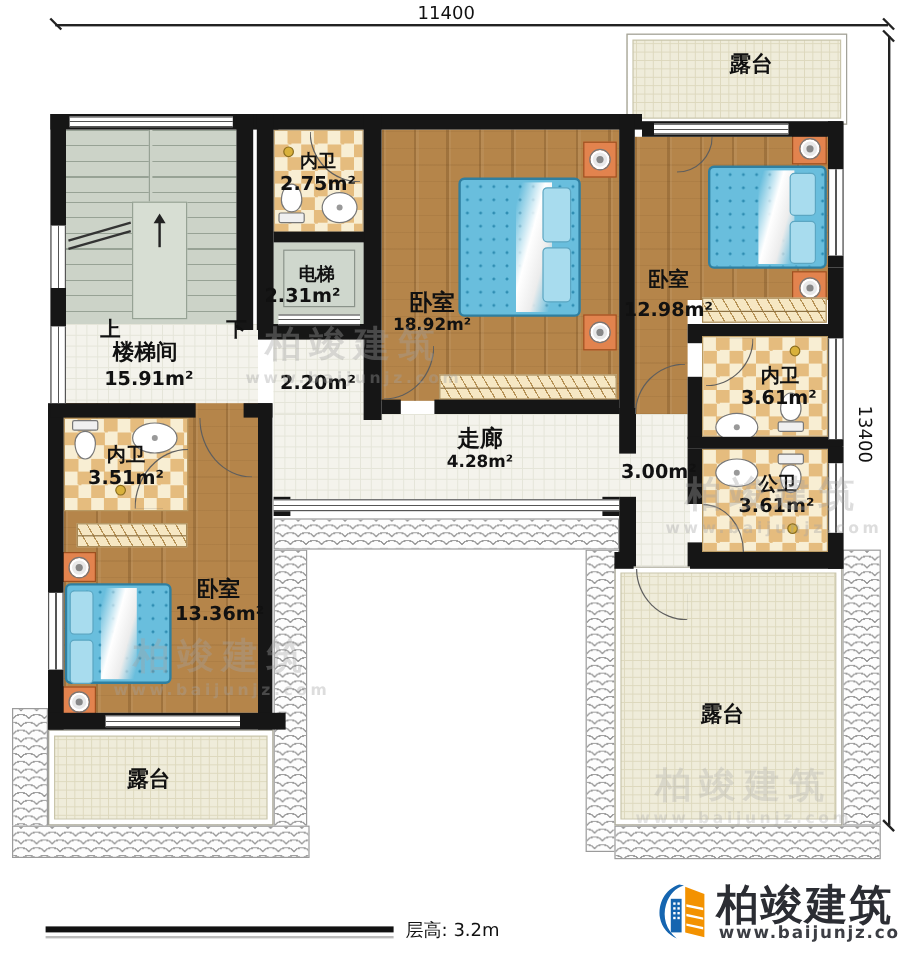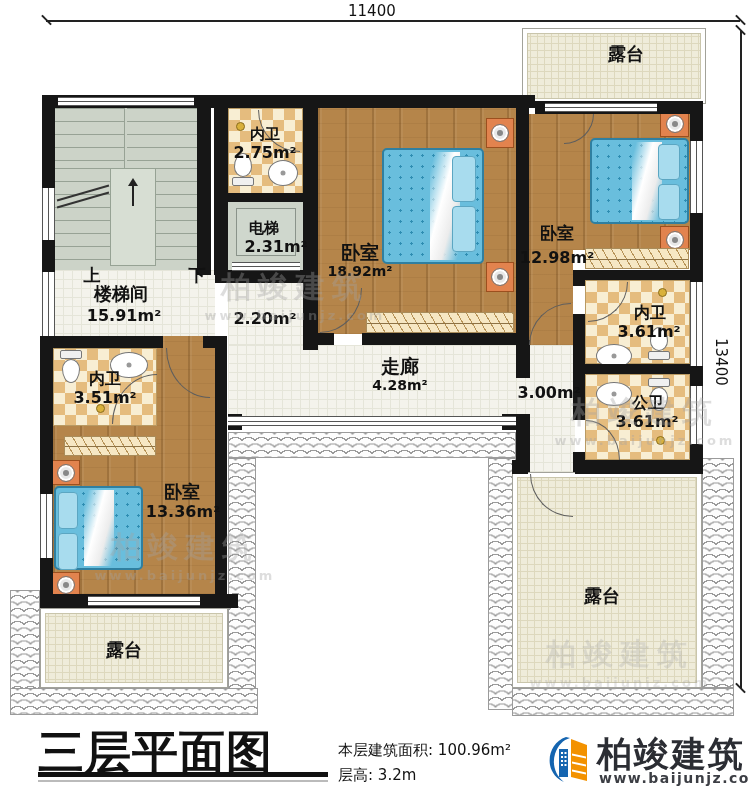--- a/index.html
+++ b/index.html
@@ -272,21 +272,21 @@
   <div class="arc tl" style="left:112px;top:374px;width:45px;height:50px"></div>
   <div class="arc br" style="left:588px;top:282px;width:40px;height:40px"></div>
   <div class="arc tr" style="left:586px;top:420px;width:34px;height:40px"></div>
   <div class="arc bl" style="left:530px;top:474px;width:43px;height:43px"></div>
   <div class="arc br" style="left:564px;top:114px;width:30px;height:30px"></div>
 
   <div class="label" style="left:626px;top:44px;font-size:18px">露台</div>
   <div class="label" style="left:265px;top:126px;font-size:15px">内卫</div>
   <div class="label area" style="left:265px;top:144px">2.75m²</div>
   <div class="label" style="left:264px;top:220px;font-size:15px">电梯</div>
-  <div class="label area" style="left:276px;top:238px">2.31m²</div>
+  <div class="label area" style="left:252px;top:238px">2.31m²</div>
   <div class="label" style="left:360px;top:242px;font-size:19px">卧室</div>
   <div class="label" style="left:360px;top:264px;font-size:14px">18.92m²</div>
   <div class="label" style="left:557px;top:224px;font-size:17px">卧室</div>
   <div class="label area" style="left:557px;top:249px">12.98m²</div>
   <div class="label" style="left:92px;top:266px;font-size:17px">上</div>
   <div class="label" style="left:197px;top:266px;font-size:17px">下</div>
   <div class="label" style="left:121px;top:284px;font-size:18px">楼梯间</div>
   <div class="label area" style="left:124px;top:307px">15.91m²</div>
   <div class="label area" style="left:265px;top:310px">2.20m²</div>
   <div class="label" style="left:400px;top:356px;font-size:19px">走廊</div>
@@ -313,27 +313,22 @@
   </div>
   <div class="wm" style="left:185px;top:555px">
     <div class="wm-name">柏竣建筑</div>
     <div class="wm-url">www.baijunjz.com</div>
   </div>
   <div class="wm" style="left:620px;top:662px;opacity:.28">
     <div class="wm-name">柏竣建筑</div>
     <div class="wm-url">www.baijunjz.com</div>
   </div>
 
-  <div class="ft-title">三层平面图</div>
   <div class="ft-rule1"></div>
   <div class="ft-rule2"></div>
-  <div class="ft-info">
-    <span>本层建筑面积:</span>
-    <span>100.96m²</span>
-  </div>
   <div class="ft-info2">
     <span>层高:</span>
     <span>3.2m</span>
   </div>
   <svg class="abs" style="left:546px;top:731px;z-index:10" width="46" height="56" viewBox="0 0 46 56">
     <path d="M20 6 C8 10 2 22 4 34 C5.5 42 11 48 18 51 C9 44 6 33 9 23 C12 14 17 9 24 7 Z" fill="#1565b0"></path>
     <rect x="13" y="18" width="9" height="28" fill="#1565b0"></rect>
     <rect x="15" y="21" width="2" height="2" fill="#fff"></rect>
       <rect x="18.5" y="21" width="2" height="2" fill="#fff"></rect>
     <rect x="15" y="25" width="2" height="2" fill="#fff"></rect>

